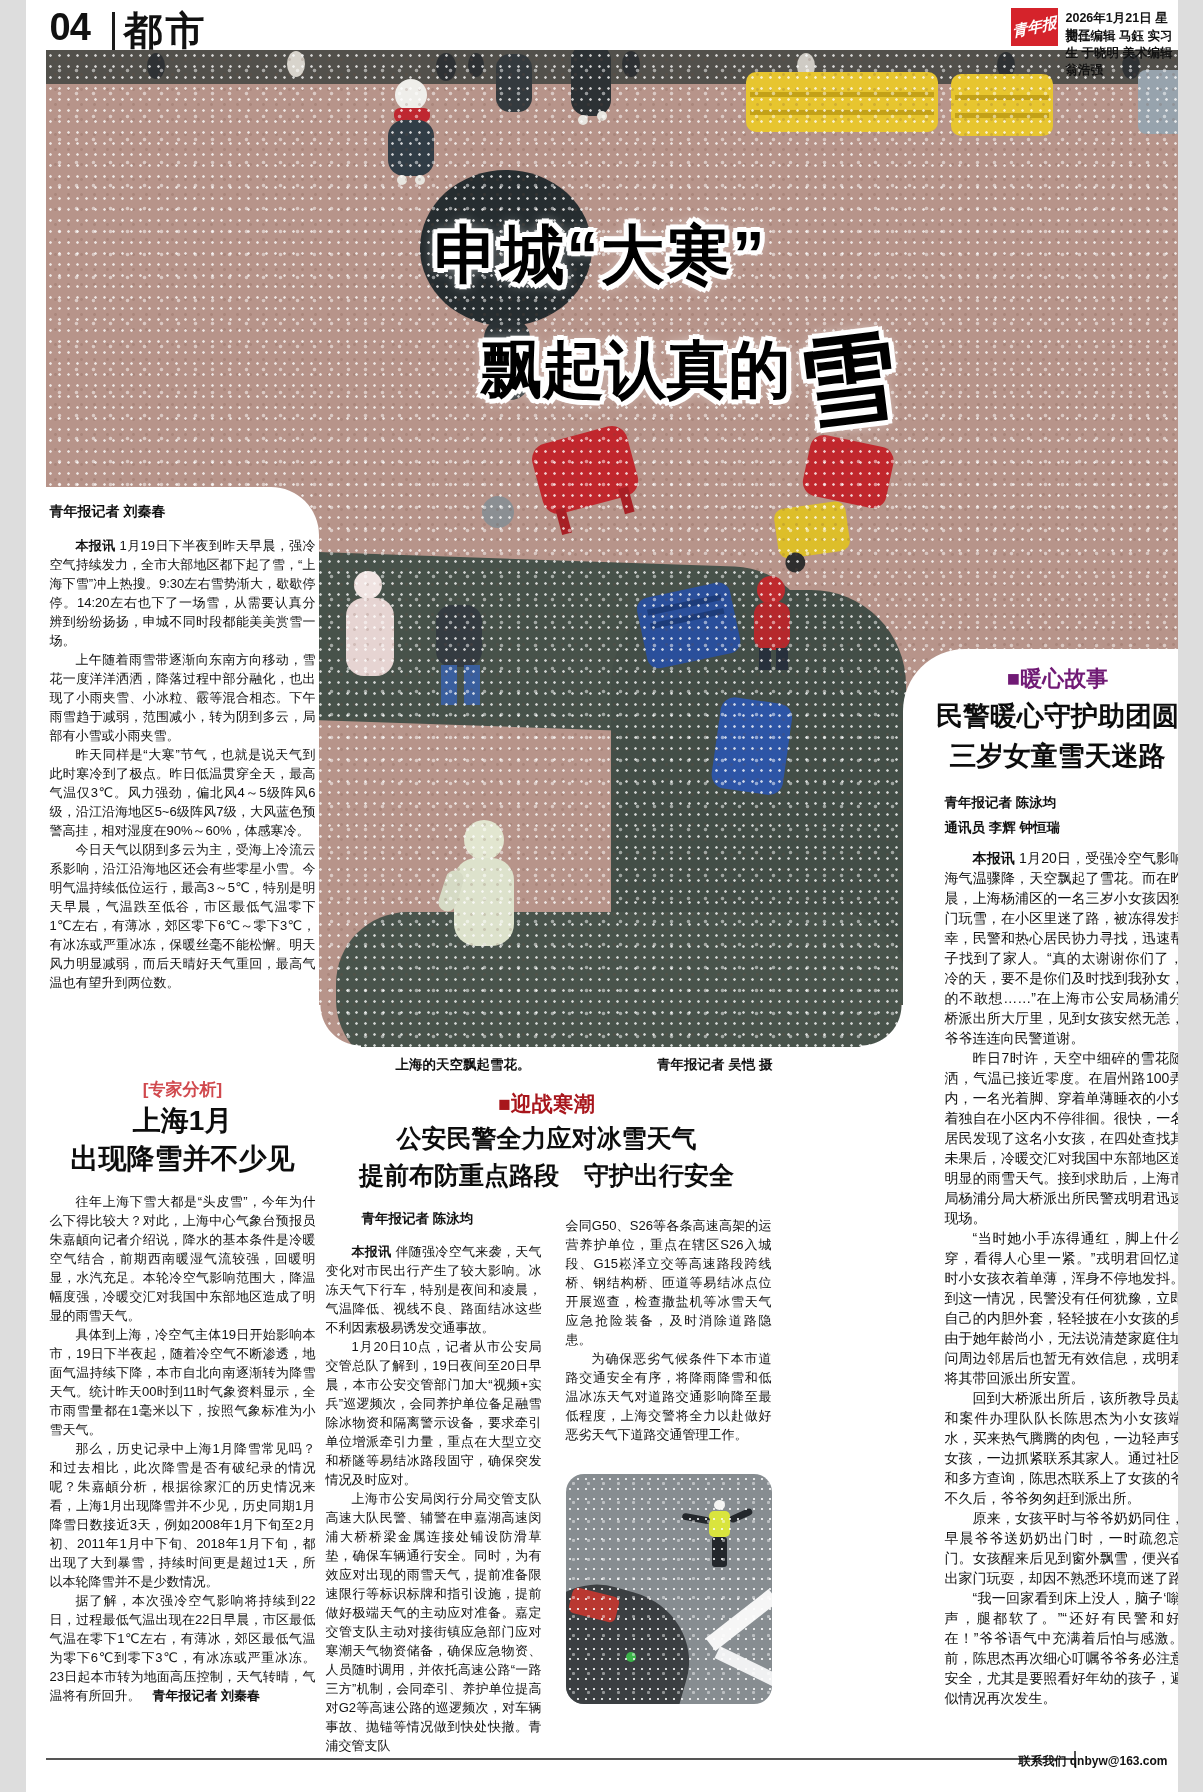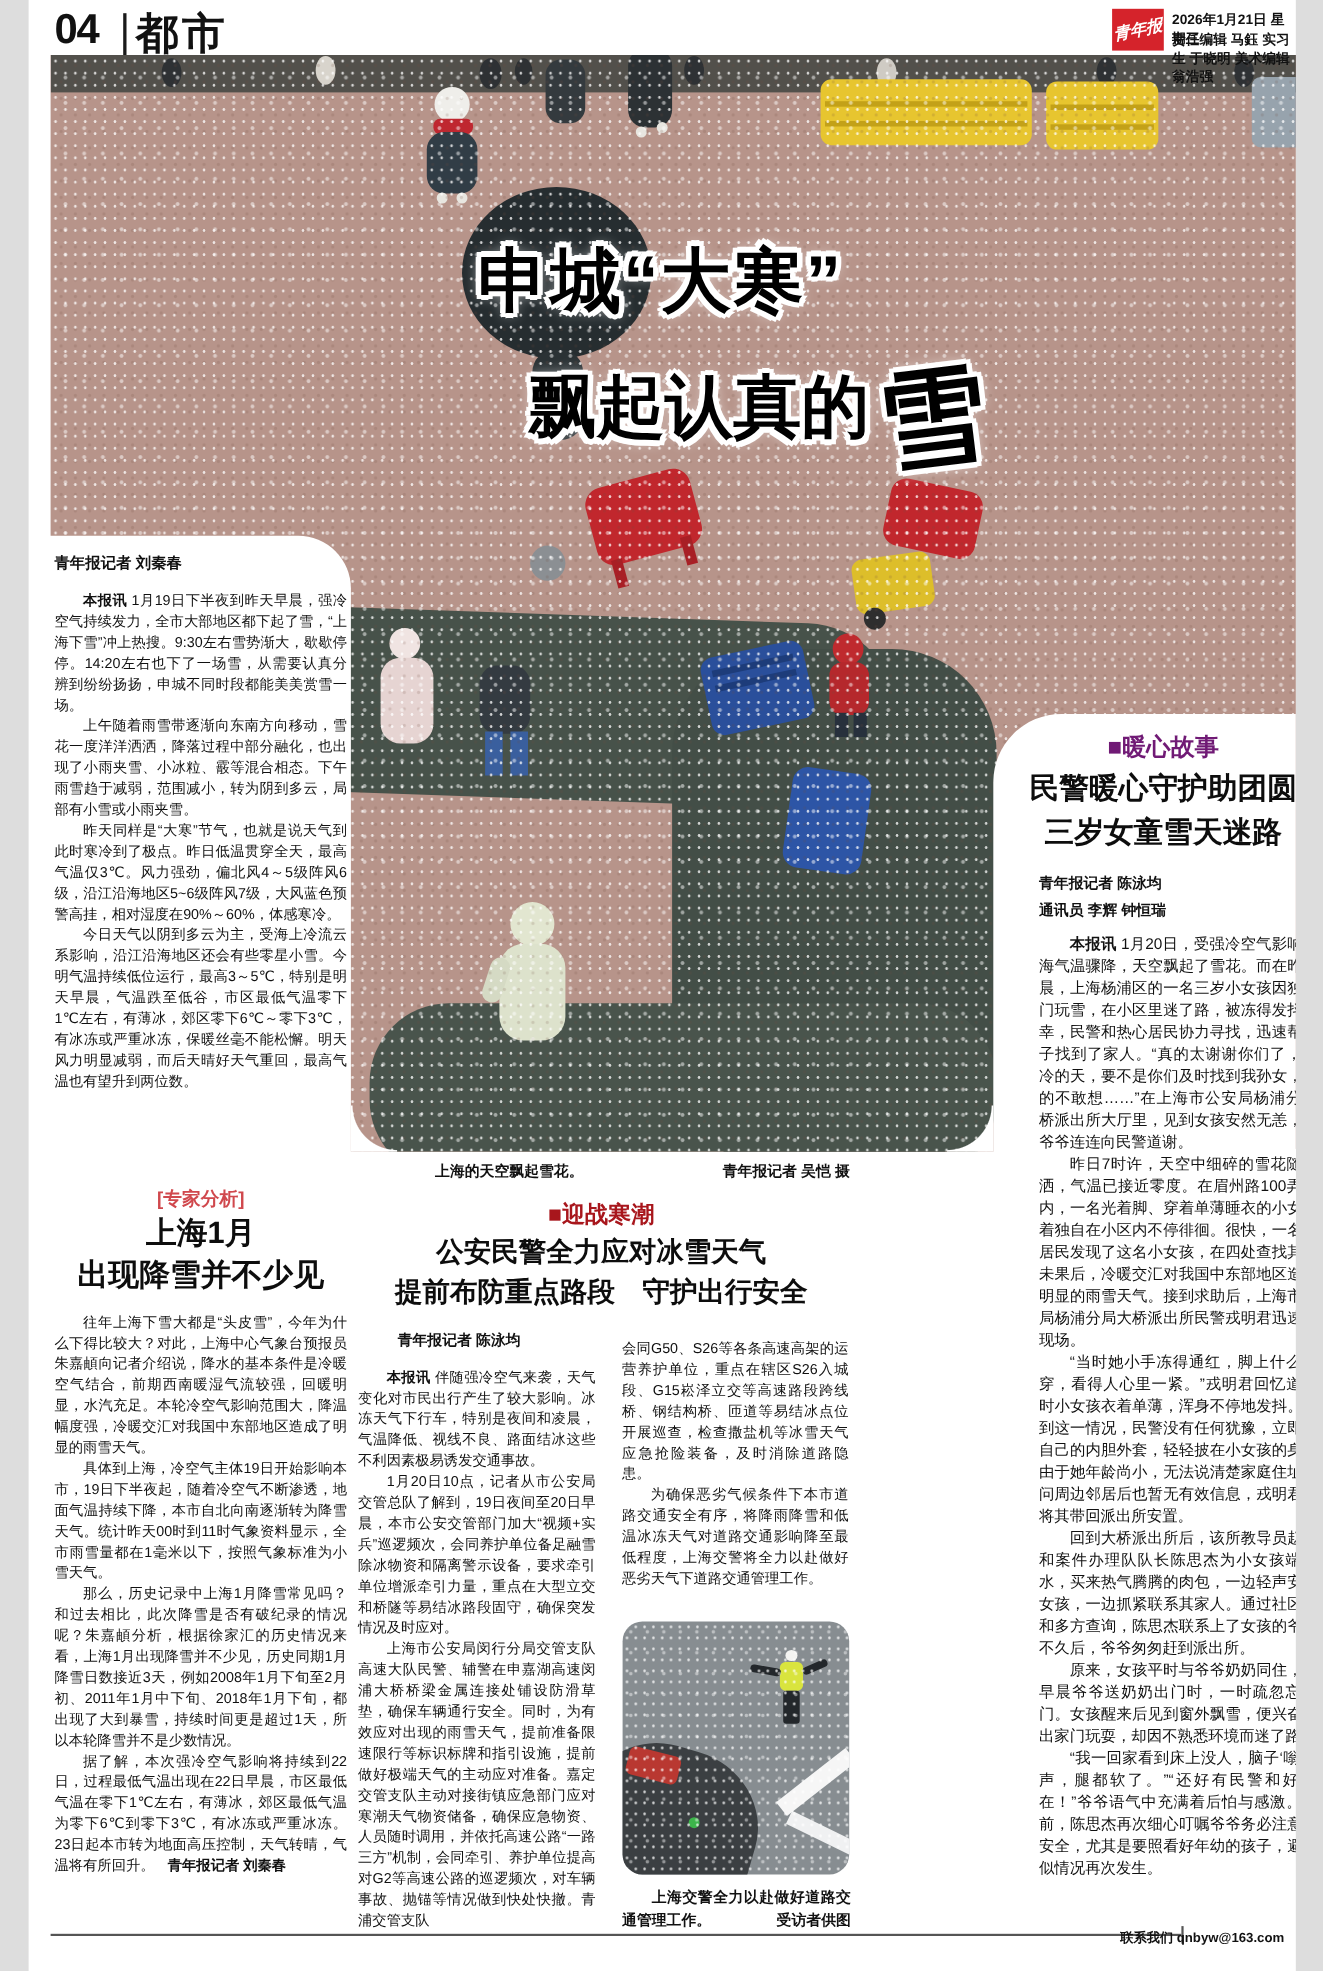--- a/index.html
+++ b/index.html
@@ -286,21 +286,20 @@
     <div class="mark2"></div>
     <div class="cop">
       <div class="helmet"></div>
       <div class="vest"></div>
       <div class="arm-l"></div>
       <div class="arm-r"></div>
       <div class="pants"></div>
     </div>
     <div class="snow"></div>
   </div>
-  <div class="abs pcap"><span>上海交警全力以赴做好道路交通管理工作。</span><span class="credit">受访者供图</span></div>
 
   <div class="abs kicker ws-kicker">■暖心故事</div>
   <div class="abs sec-title ws-title">
     <div>民警暖心守护助团圆</div>
     <div>三岁女童雪天迷路</div>
   </div>
   <div class="abs ws-bylines">
     <div>青年报记者 陈泳均</div>
     <div>通讯员 李辉 钟恒瑞</div>
   </div>

